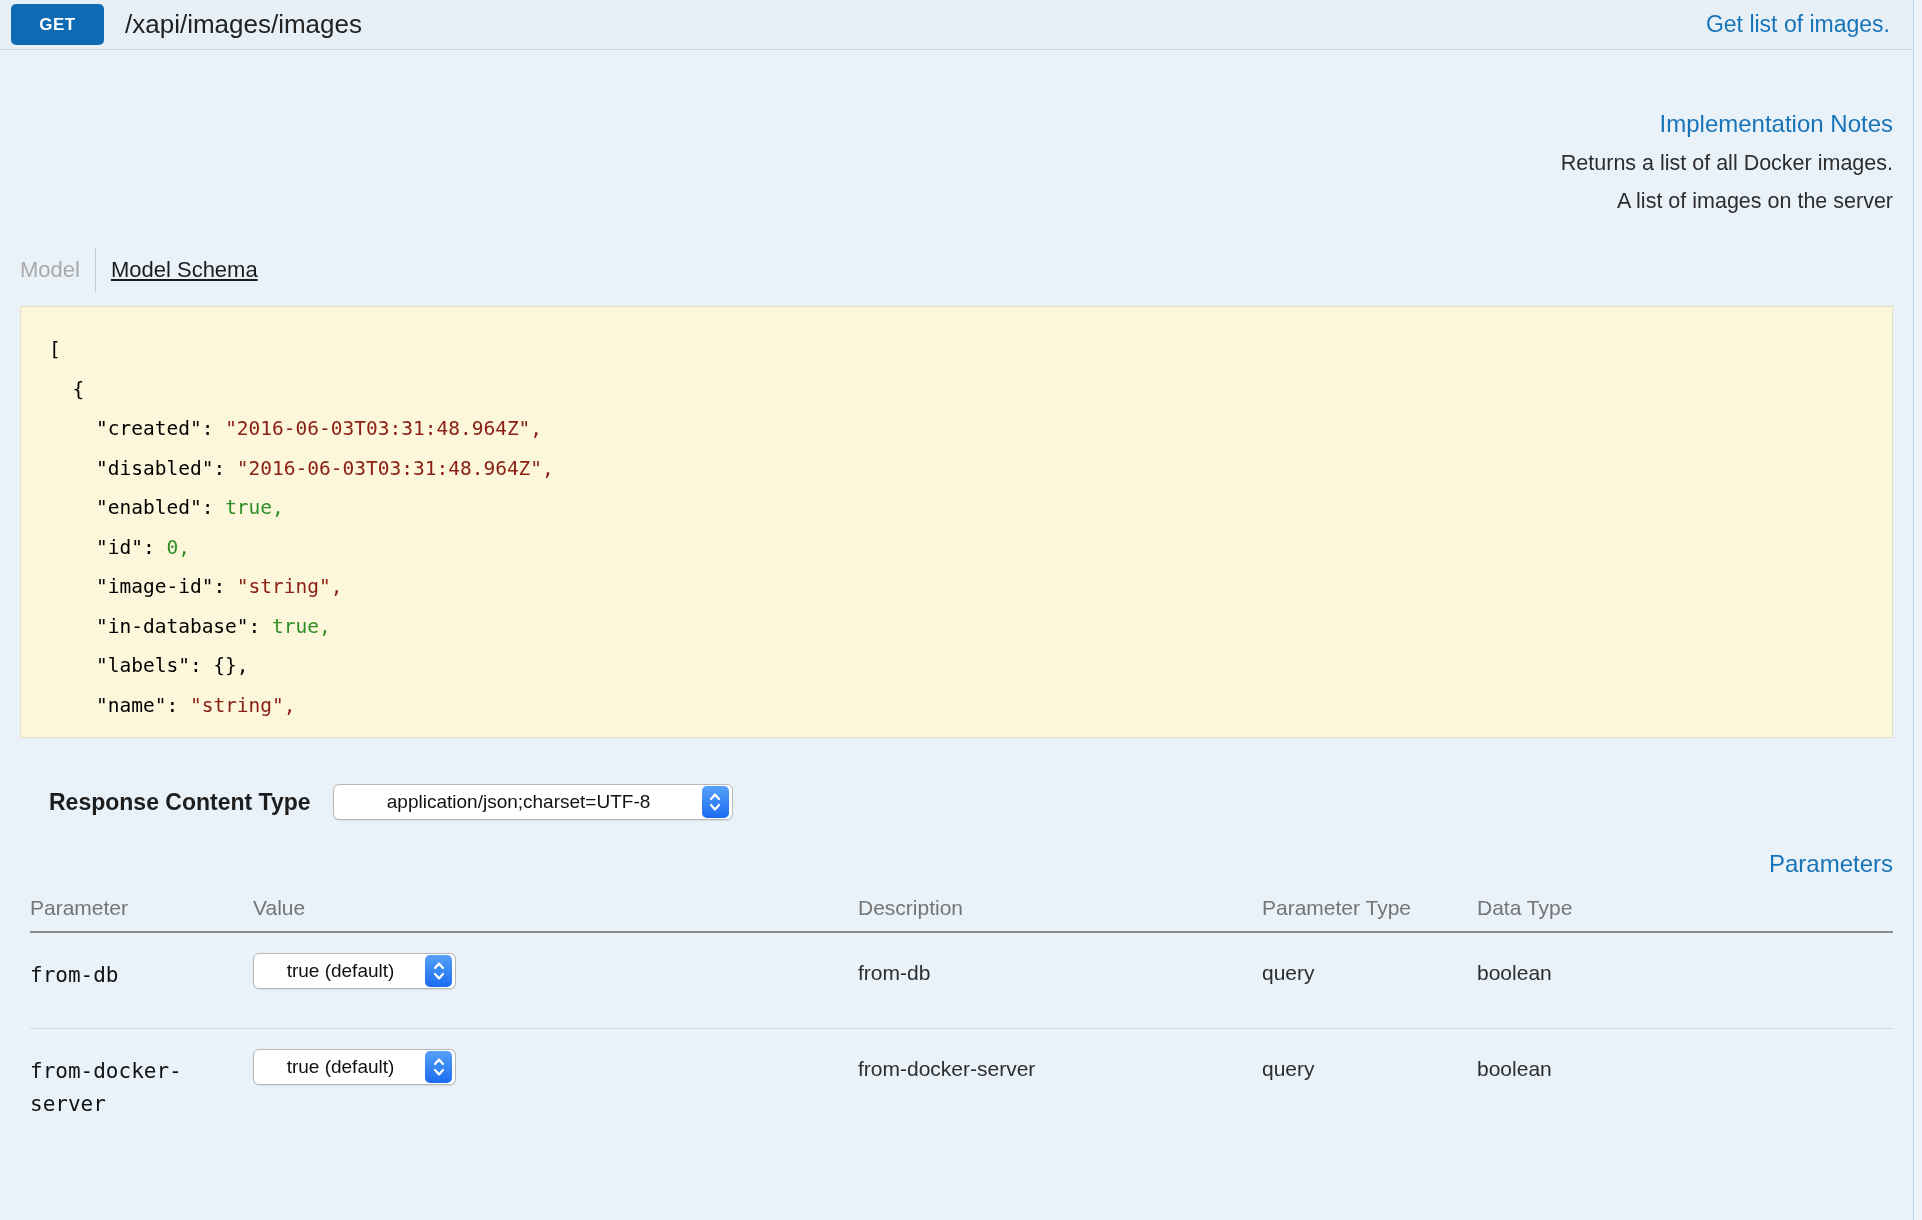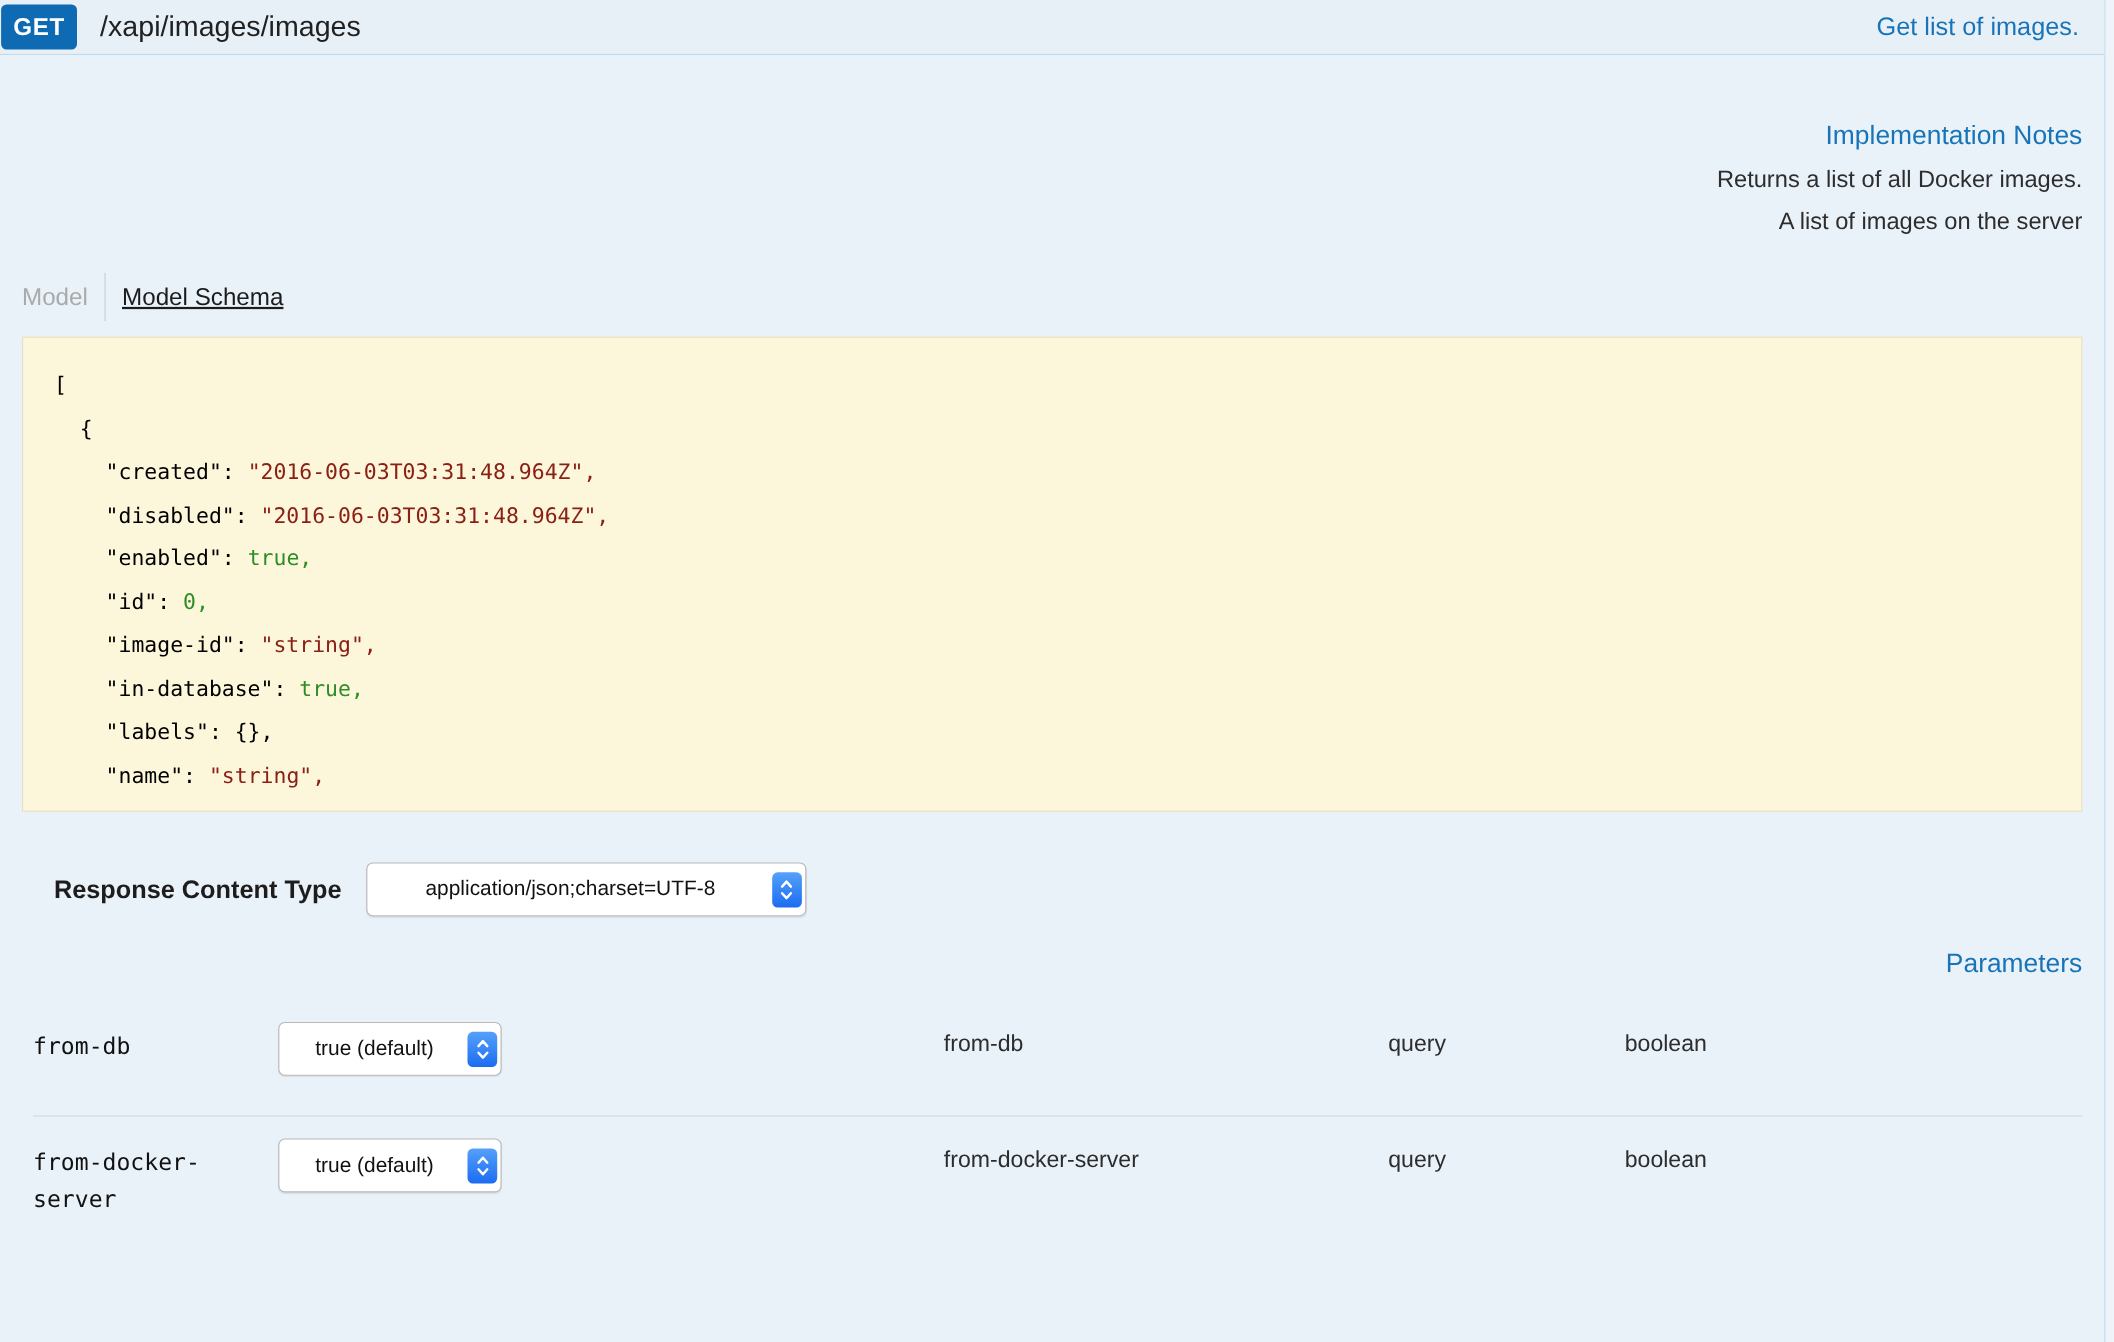--- a/index.html
+++ b/index.html
@@ -18,27 +18,27 @@
   }
   
   .op-header {
     height: 50px;
     background: var(--header-bg, #e7f0f7);
     border-bottom: 1px solid var(--border-blue, #c3d9ec);
     display: flex;
     align-items: center;
   }
   .method-badge {
-    margin-left: 1px;
-    width: 69px;
+    margin-left: 11px;
+    width: 93px;
     height: 41px;
     background: var(--method-blue, #0f6ab4);
     border-radius: 5px;
     color: #ffffff;
-    font-size: 22px;
+    font-size: 17px;
     font-weight: bold;
     letter-spacing: 0.5px;
     display: flex;
     align-items: center;
     justify-content: center;
     cursor: pointer;
   }
   .endpoint-path {
     margin-left: 21px;
     font-size: 26px;
@@ -101,21 +101,21 @@
     font-family: "DejaVu Sans Mono", "Liberation Mono", monospace;
     font-size: 19.5px;
   }
   .code-line { height: 39.5px; line-height: 39.5px; white-space: pre; }
   .tok-p { color: #000000; }
   .tok-k { color: #000000; }
   .tok-s { color: var(--string-red, #8b2015); }
   .tok-l { color: var(--literal-green, #2d8e26); }
   
   .mac-select {
-    height: 49px;
+    height: 36px;
     background: #ffffff;
     border: 1px solid #b9b9b9;
     border-radius: 6px;
     display: flex;
     align-items: center;
     box-shadow: 0 1px 1px rgba(0,0,0,0.08);
     cursor: pointer;
   }
   .mac-select .sel-value {
     flex: 1;
@@ -219,20 +219,27 @@
             <path d="M3 8 L7 3.5 L11 8" stroke="#ffffff" stroke-width="2.2" fill="none" stroke-linecap="round" stroke-linejoin="round"></path>
             <path d="M3 14 L7 18.5 L11 14" stroke="#ffffff" stroke-width="2.2" fill="none" stroke-linecap="round" stroke-linejoin="round"></path>
           </svg>
         </span>
       </div>
     </div>
 
     <h3 class="sec-heading h-params">Parameters</h3>
 
     <div class="param-table">
+      <div class="t-grid thead">
+        <span>Parameter</span>
+        <span>Value</span>
+        <span>Description</span>
+        <span>Parameter Type</span>
+        <span>Data Type</span>
+      </div>
 
       <div class="t-grid trow">
         <div class="cell-name">from-db</div>
         <div class="cell-value">
           <div class="mac-select">
             <span class="sel-value">true (default)</span>
             <span class="stepper">
               <svg width="14" height="22" viewBox="0 0 14 22">
                 <path d="M3 8 L7 3.5 L11 8" stroke="#ffffff" stroke-width="2.2" fill="none" stroke-linecap="round" stroke-linejoin="round"></path>
                 <path d="M3 14 L7 18.5 L11 14" stroke="#ffffff" stroke-width="2.2" fill="none" stroke-linecap="round" stroke-linejoin="round"></path>

